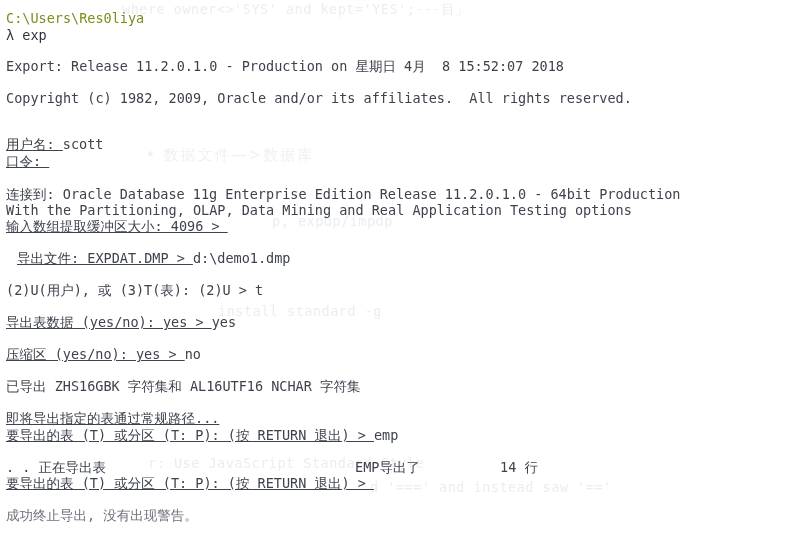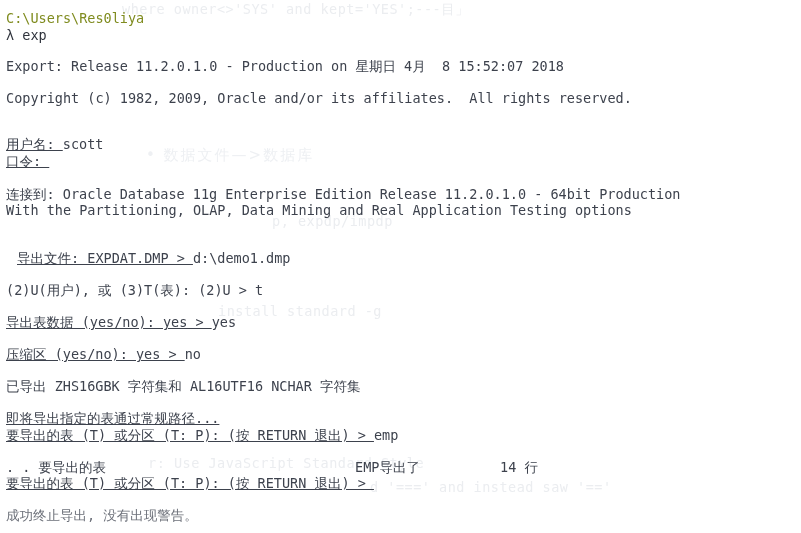--- a/index.html
+++ b/index.html
@@ -84,36 +84,37 @@
   <div class="line c-body" style="left:6px; top:90px;">Copyright (c) 1982, 2009, Oracle and/or its affiliates.  All rights reserved.</div>
 
   <div class="line c-body" style="left:6px; top:136px;"><span class="u">用户名: </span><span>scott</span></div>
 
   <div class="line c-body" style="left:6px; top:153px;"><span class="u">口令: </span></div>
 
   <div class="line c-body" style="left:6px; top:186px;">连接到: Oracle Database 11g Enterprise Edition Release 11.2.0.1.0 - 64bit Production</div>
 
   <div class="line c-body" style="left:6px; top:202px;">With the Partitioning, OLAP, Data Mining and Real Application Testing options</div>
 
+  <div class="line c-body" style="left:6px; top:218px;"><span class="u">输入数组提取缓冲区大小: 4096 &gt; </span></div>
 
   <div class="line c-body" style="left:17px; top:250px;"><span class="u">导出文件: EXPDAT.DMP &gt; </span><span>d:\demo1.dmp</span></div>
 
   <div class="line c-body" style="left:6px; top:282px;"><span>(2)U(用户), 或 (3)T(表): (2)U &gt; </span><span>t</span></div>
 
   <div class="line c-body" style="left:6px; top:314px;"><span class="u">导出表数据 (yes/no): yes &gt; </span><span>yes</span></div>
 
   <div class="line c-body" style="left:6px; top:346px;"><span class="u">压缩区 (yes/no): yes &gt; </span><span>no</span></div>
 
   <div class="line c-body" style="left:6px; top:378px;">已导出 ZHS16GBK 字符集和 AL16UTF16 NCHAR 字符集</div>
 
   <div class="line c-body" style="left:6px; top:410px;"><span class="u">即将导出指定的表通过常规路径...</span></div>
 
   <div class="line c-body" style="left:6px; top:427px;"><span class="u">要导出的表 (T) 或分区 (T: P): (按 RETURN 退出) &gt; </span><span>emp</span></div>
 
-  <div class="line c-body" style="left:6px; top:459px;">. . 要导出的表</div>
+  <div class="line c-body" style="left:6px; top:459px;">. . 正在导出表</div>
 
   <div class="line c-body" style="left:355px; top:459px;"><span>EMP</span><span>导出了</span></div>
 
   <div class="line c-body" style="left:500px; top:459px;"><span>14</span><span> </span><span>行</span></div>
 
   <div class="line c-body" style="left:6px; top:475px;"><span class="u">要导出的表 (T) 或分区 (T: P): (按 RETURN 退出) &gt; </span></div>
 
   <div class="line c-dim" style="left:6px; top:507px;">成功终止导出, 没有出现警告。</div>
 
 </div>

